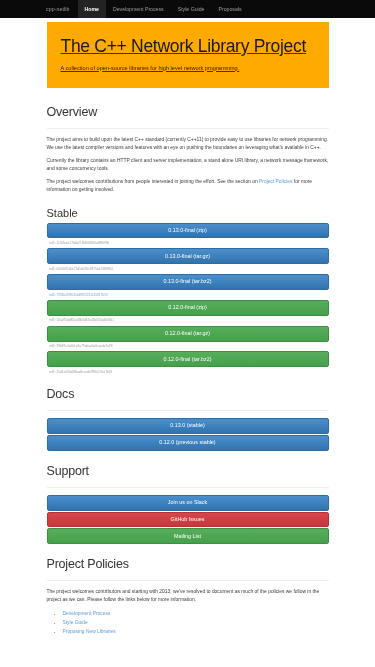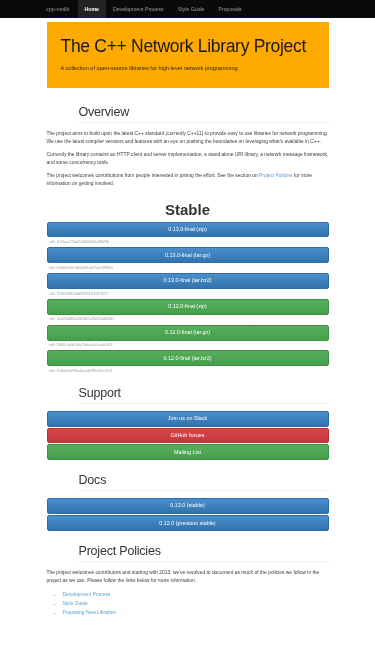--- a/index.html
+++ b/index.html
@@ -52,20 +52,21 @@
     width: 282px;
     margin: 0 auto;
     padding-top: 4px;
   }
 
   
   .jumbotron {
     background: #ffaa00;
     padding: 14px 14px 16px 14px;
     margin-bottom: 17px;
+    text-decoration: underline;
   }
   .jumbotron h1 {
     font-size: 17.5px;
     line-height: 1.18;
     font-weight: normal;
     color: #1a1a1a;
     letter-spacing: -0.3px;
   }
   .jumbotron p {
     margin-top: 7px;
@@ -74,31 +75,29 @@
     color: #2d2416;
     max-width: 215px;
   }
 
   
   .section-title {
     font-size: 12.5px;
     font-weight: normal;
     color: #333;
     letter-spacing: -0.2px;
-    padding-bottom: 3px;
+    padding-bottom: 9px;
     border-bottom: 1px solid #eeeeee;
     margin-bottom: 7px;
-    margin-left: 32px;
   }
   .sub-title {
-    font-size: 15px;
-    font-weight: bold;
+    font-size: 11px;
+    font-weight: normal;
     color: #333;
     margin-bottom: 4px;
-    text-align: center;
   }
   .section { margin-bottom: 13px; }
 
   p.body-text {
     font-size: 4.9px;
     line-height: 1.62;
     color: #3b3b3b;
     margin-bottom: 5px;
   }
   a.inline-link { color: #5b9bd5; text-decoration: none; }
@@ -196,33 +195,33 @@
 
     <a class="btn btn-green" href="#">0.12.0-final (zip)</a>
     <div class="md5">md5: 10ad75dd82a0f3b0d67a45b630ad66661</div>
     <a class="btn btn-green" href="#">0.12.0-final (tar.gz)</a>
     <div class="md5">md5: 29b87c0a0b1a9a79abaa5a6cacde7a93</div>
     <a class="btn btn-green" href="#">0.12.0-final (tar.bz2)</a>
     <div class="md5">md5: 25d1a06fa088ad4ccede998c52fec7b91</div>
   </div>
 
   <div class="section">
+    <h2 class="section-title">Docs</h2>
+    <div class="btn-group-docs">
+      <a class="btn btn-blue" href="#">0.13.0 (stable)</a>
+      <a class="btn btn-blue" href="#">0.12.0 (previous stable)</a>
+    </div>
+  </div>
+
+  <div class="section">
     <h2 class="section-title">Support</h2>
     <div class="btn-stack">
       <a class="btn btn-blue" href="#">Join us on Slack</a>
       <a class="btn btn-red" href="#">GitHub Issues</a>
       <a class="btn btn-green" href="#">Mailing List</a>
-    </div>
-  </div>
-
-  <div class="section">
-    <h2 class="section-title">Docs</h2>
-    <div class="btn-group-docs">
-      <a class="btn btn-blue" href="#">0.13.0 (stable)</a>
-      <a class="btn btn-blue" href="#">0.12.0 (previous stable)</a>
     </div>
   </div>
 
   <div class="section">
     <h2 class="section-title">Project Policies</h2>
     <p class="body-text">The project welcomes contributors and starting with 2013, we've resolved to document as much of the policies we follow in the project as we can. Please follow the links below for more information.</p>
     <ul class="policy-list">
       <li><a href="#">Development Process</a></li>
       <li><a href="#">Style Guide</a></li>
       <li><a href="#">Proposing New Libraries</a></li>

